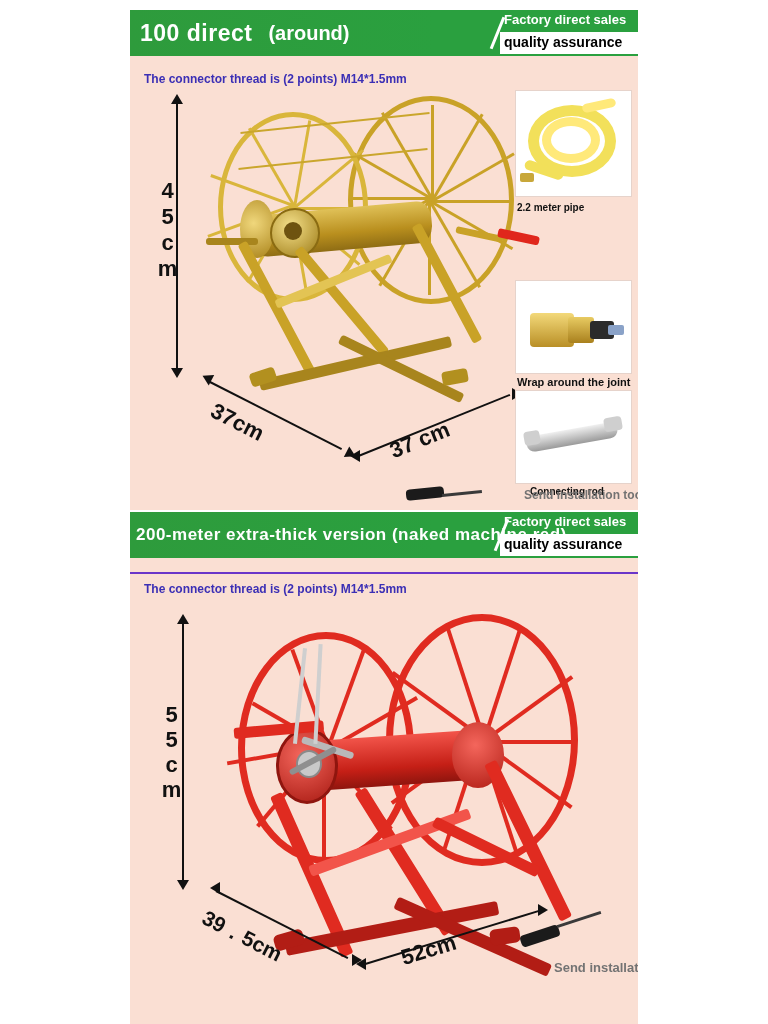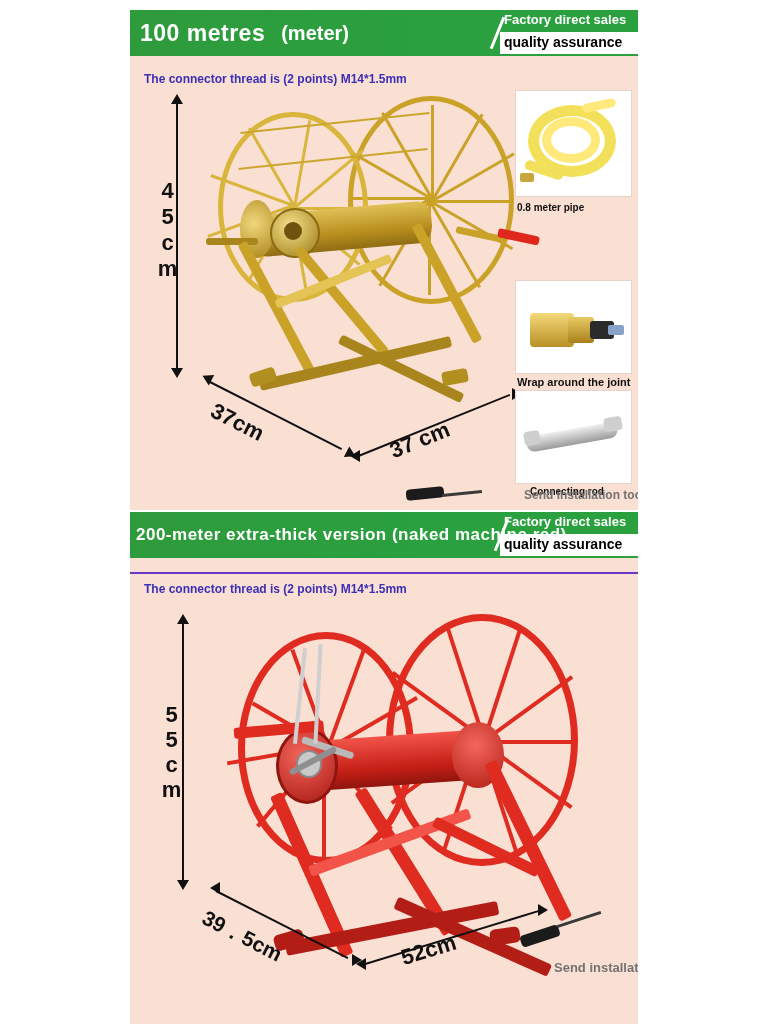--- a/index.html
+++ b/index.html
@@ -229,22 +229,22 @@
   }
 </style>
 </head>
 <body>
 
 <div class="page">
 
   <div class="panel" id="panel-top">
 
     <div class="banner" id="banner-top">
-      <span class="banner-title">100 metres</span>
-      <span class="banner-sub">(meter)</span>
+      <span class="banner-title">100 direct</span>
+      <span class="banner-sub">(around)</span>
       <div class="banner-slash"></div>
       <div class="banner-right">
         <div class="white-strip"></div>
         <div class="line1">Factory direct sales</div>
         <div class="line2">quality assurance</div>
       </div>
     </div>
 
     <div class="note" id="note-top">The connector thread is (2 points) M14*1.5mm</div>
 
@@ -318,21 +318,21 @@
     <div class="arrowhead" style="left:382px; top:378px; border-top:6px solid transparent; border-bottom:6px solid transparent; border-left:10px solid #111;"></div>
     <div class="dim-label" style="left:256px; top:430px; font-size:22px; transform:rotate(-22deg); transform-origin:0 0;">37 cm</div>
 
     <div class="thumb" id="thumb-pipe">
       <div class="coil" style="left:12px; top:14px; width:88px; height:72px; border-width:11px; border-color:#f2e05a;"></div>
       <div class="coil" style="left:26px; top:26px; width:58px; height:46px; border-width:9px; border-color:#ffe97a;"></div>
       <div style="position:absolute;left:8px;top:74px;width:40px;height:10px;background:#f2e05a;border-radius:5px;transform:rotate(18deg);"></div>
       <div style="position:absolute;left:4px;top:82px;width:14px;height:9px;background:#c8a73a;border-radius:2px;"></div>
       <div style="position:absolute;left:66px;top:10px;width:34px;height:9px;background:#ffe97a;border-radius:5px;transform:rotate(-12deg);"></div>
     </div>
-    <div class="thumb-cap" style="left:387px; top:192px;">0.8 meter pipe</div>
+    <div class="thumb-cap" style="left:387px; top:192px;">2.2 meter pipe</div>
 
     <div class="thumb" id="thumb-joint">
       <div style="position:absolute;left:14px;top:32px;width:44px;height:34px;background:linear-gradient(180deg,#f3d97a,#b98f26);border-radius:4px;"></div>
       <div style="position:absolute;left:52px;top:36px;width:26px;height:26px;background:linear-gradient(180deg,#e8cb62,#a9801d);border-radius:3px;"></div>
       <div style="position:absolute;left:74px;top:40px;width:24px;height:18px;background:#2b2b2b;border-radius:3px;"></div>
       <div style="position:absolute;left:92px;top:44px;width:16px;height:10px;background:#8aa2c8;border-radius:2px;"></div>
     </div>
     <div class="thumb-cap" style="left:387px; top:366px; font-size:11px;">Wrap around the joint</div>
 
     <div class="thumb" id="thumb-rod">

